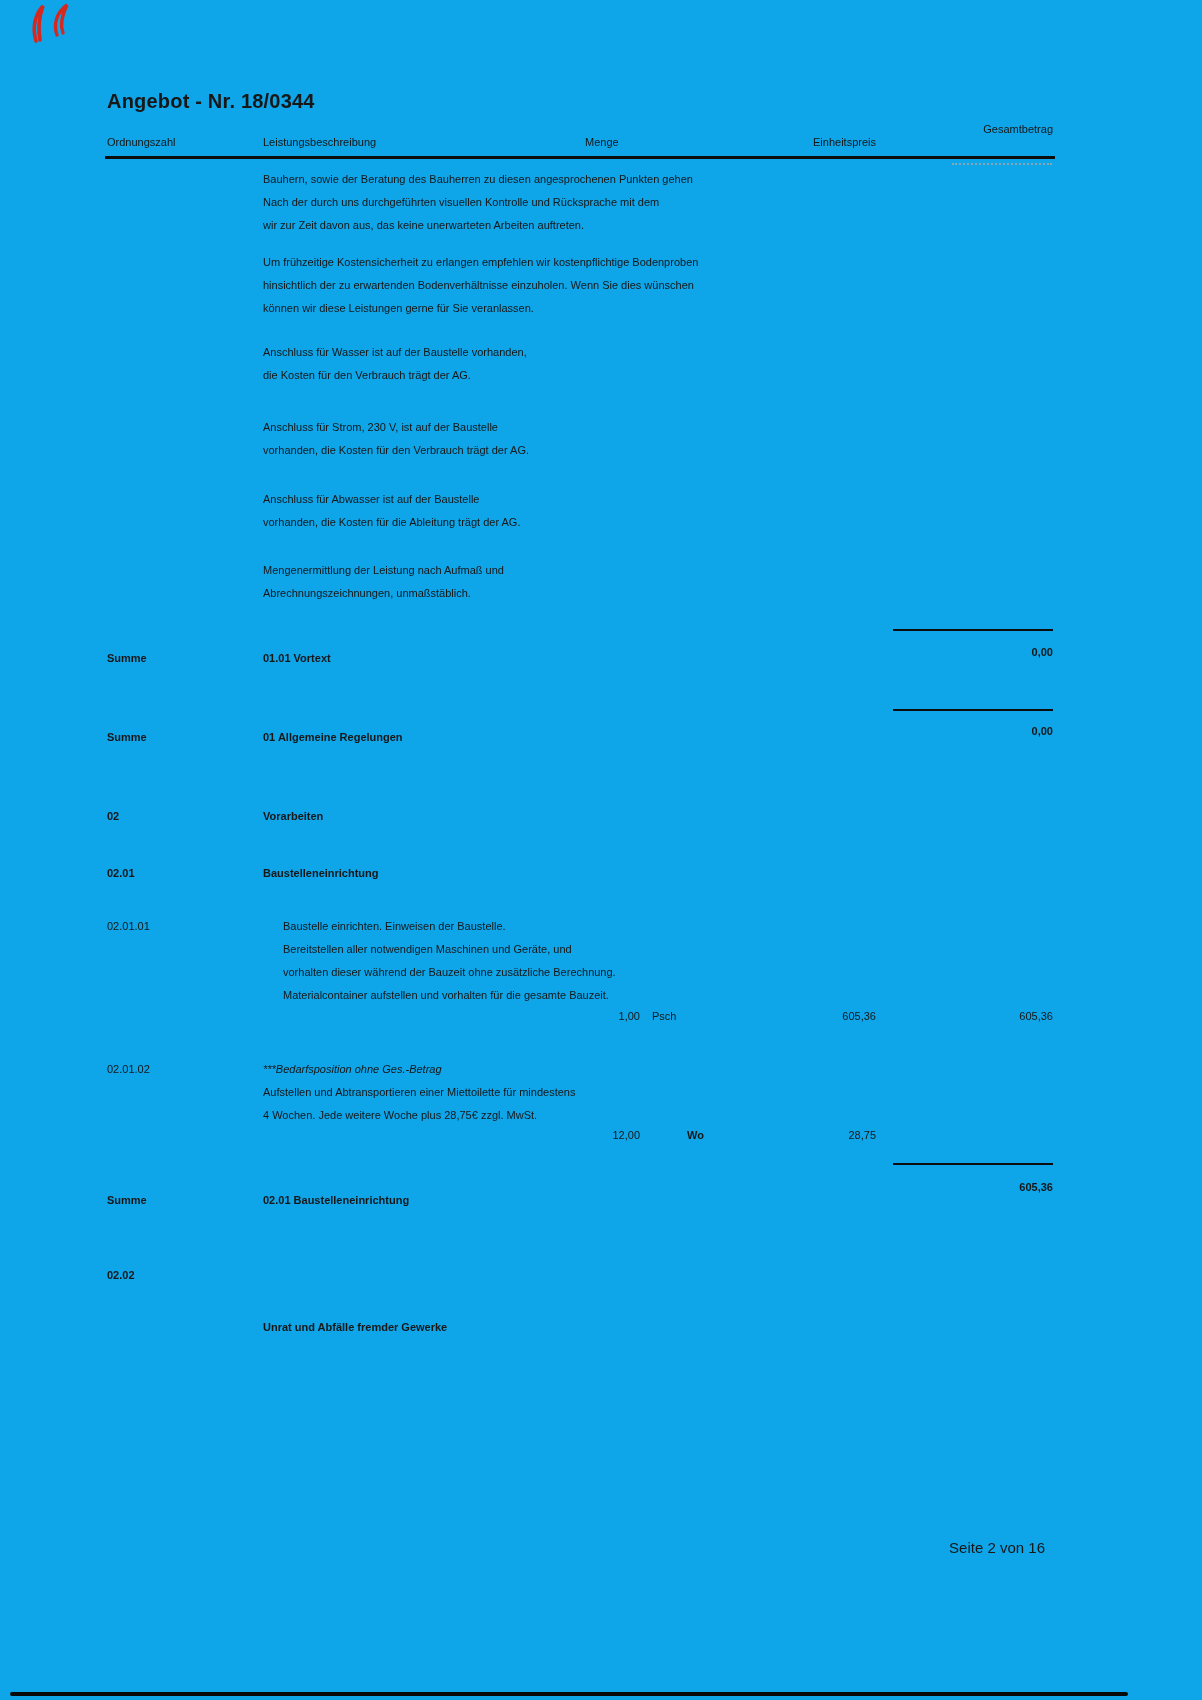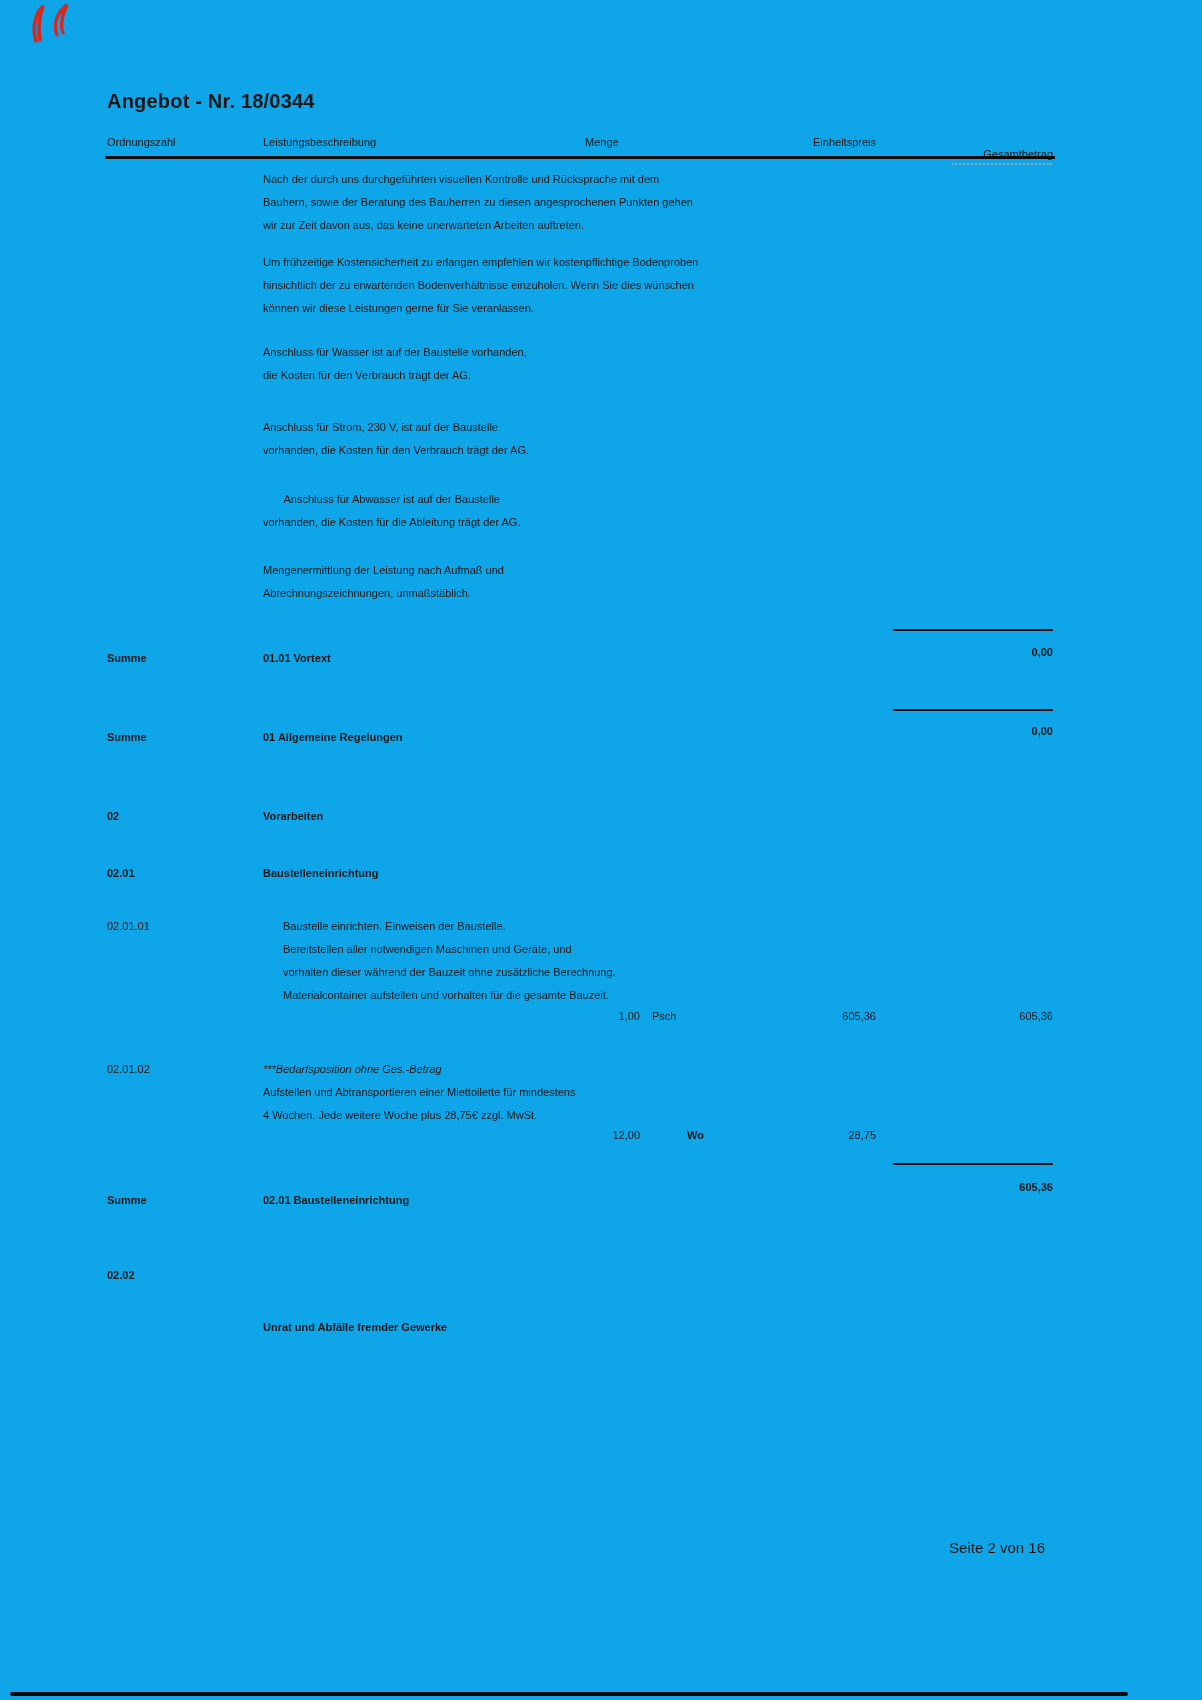--- a/index.html
+++ b/index.html
@@ -33,48 +33,48 @@
     <path d="M10 39 C6 26 9 12 17 4 C13 15 12 27 14 38" fill="none" stroke="#d6281e" stroke-width="3.6" stroke-linecap="round"></path>
     <path d="M31 33 C27 22 31 10 41 3 C36 13 34 23 37 31" fill="none" stroke="#d6281e" stroke-width="3.4" stroke-linecap="round"></path>
   </svg>
 
   <div class="abs title b" style="left:107px; top:90px;">Angebot - Nr. 18/0344</div>
 
   <div class="abs fs" style="left:107px; top:131px;">Ordnungszahl</div>
   <div class="abs fs" style="left:263px; top:131px;">Leistungsbeschreibung</div>
   <div class="abs fs" style="left:585px; top:131px;">Menge</div>
   <div class="abs fs right" style="left:700px; top:131px; width:176px;">Einheitspreis</div>
-  <div class="abs fs right" style="left:903px; top:143px; width:150px;">Gesamtbetrag</div>
+  <div class="abs fs right" style="left:903px; top:118px; width:150px;">Gesamtbetrag</div>
 
   <div class="abs rule-main" style="left:105px; top:156px; width:950px;"></div>
   <div class="abs artifact-dash" style="left:952px; top:163px; width:100px;"></div>
 
   <div class="abs fs para" style="left:263px; top:168px;">
+    <div>Bauhern, sowie der Beratung des Bauherren zu diesen angesprochenen Punkten gehen</div>
     <div>Nach der durch uns durchgeführten visuellen Kontrolle und Rücksprache mit dem</div>
-    <div>Bauhern, sowie der Beratung des Bauherren zu diesen angesprochenen Punkten gehen</div>
     <div>wir zur Zeit davon aus, das keine unerwarteten Arbeiten auftreten.</div>
   </div>
 
   <div class="abs fs para" style="left:263px; top:251px;">
     <div>Um frühzeitige Kostensicherheit zu erlangen empfehlen wir kostenpflichtige Bodenproben</div>
     <div>hinsichtlich der zu erwartenden Bodenverhältnisse einzuholen. Wenn Sie dies wünschen</div>
     <div>können wir diese Leistungen gerne für Sie veranlassen.</div>
   </div>
 
   <div class="abs fs para" style="left:263px; top:341px;">
     <div>Anschluss für Wasser ist auf der Baustelle vorhanden,</div>
     <div>die Kosten für den Verbrauch trägt der AG.</div>
   </div>
 
   <div class="abs fs para" style="left:263px; top:416px;">
     <div>Anschluss für Strom, 230 V, ist auf der Baustelle</div>
     <div>vorhanden, die Kosten für den Verbrauch trägt der AG.</div>
   </div>
 
-  <div class="abs fs para" style="left:263px; top:488px;text-align:center;">
+  <div class="abs fs para" style="left:263px; top:488px;">
     <div>Anschluss für Abwasser ist auf der Baustelle</div>
     <div>vorhanden, die Kosten für die Ableitung trägt der AG.</div>
   </div>
 
   <div class="abs fs para" style="left:263px; top:559px;">
     <div>Mengenermittlung der Leistung nach Aufmaß und</div>
     <div>Abrechnungszeichnungen, unmaßstäblich.</div>
   </div>
 
   <div class="abs rule-sum" style="left:893px; top:629px; width:160px;"></div>

